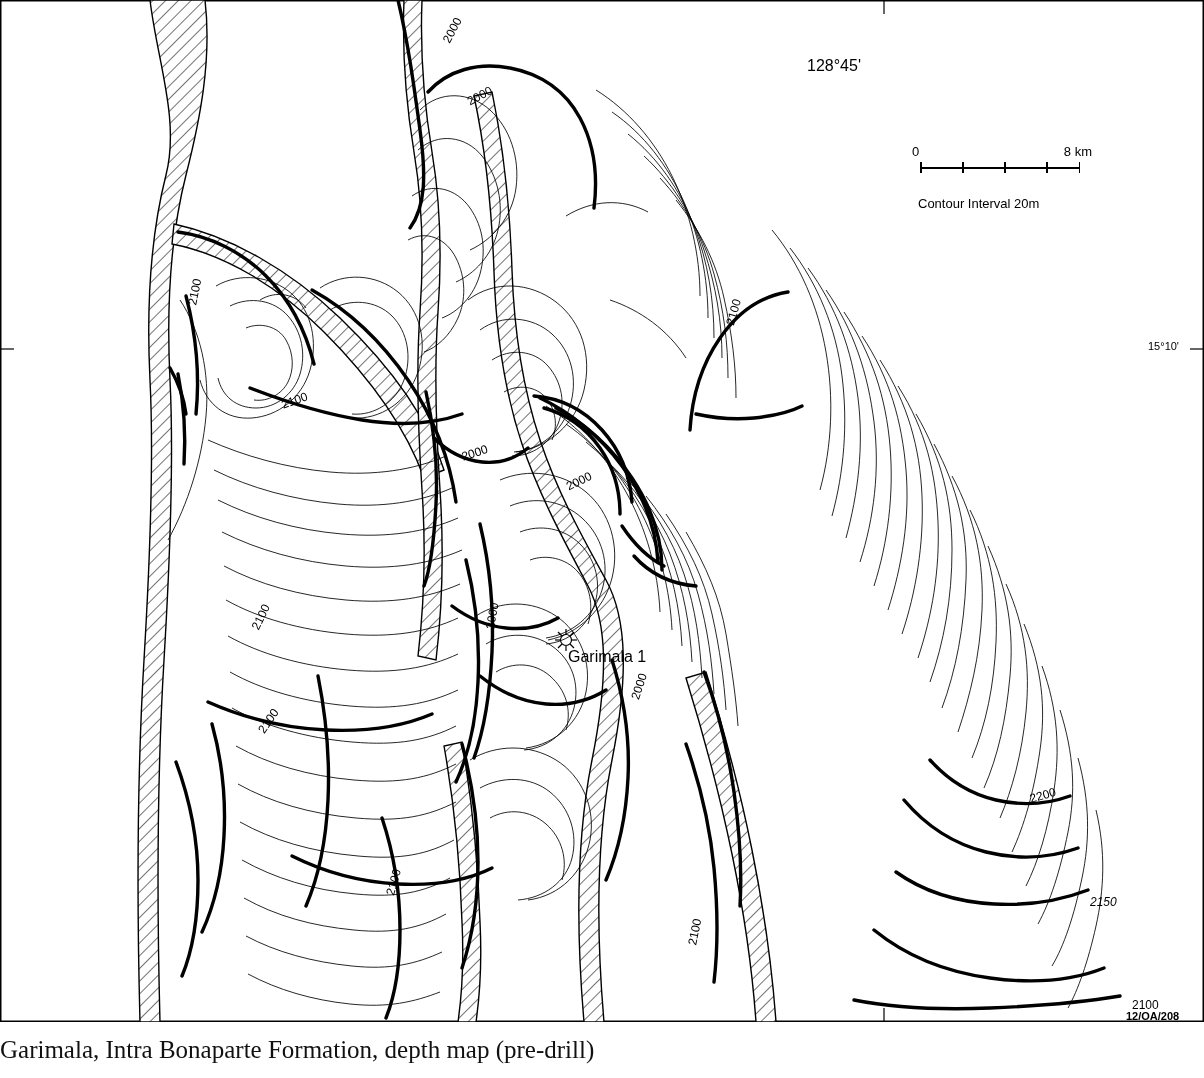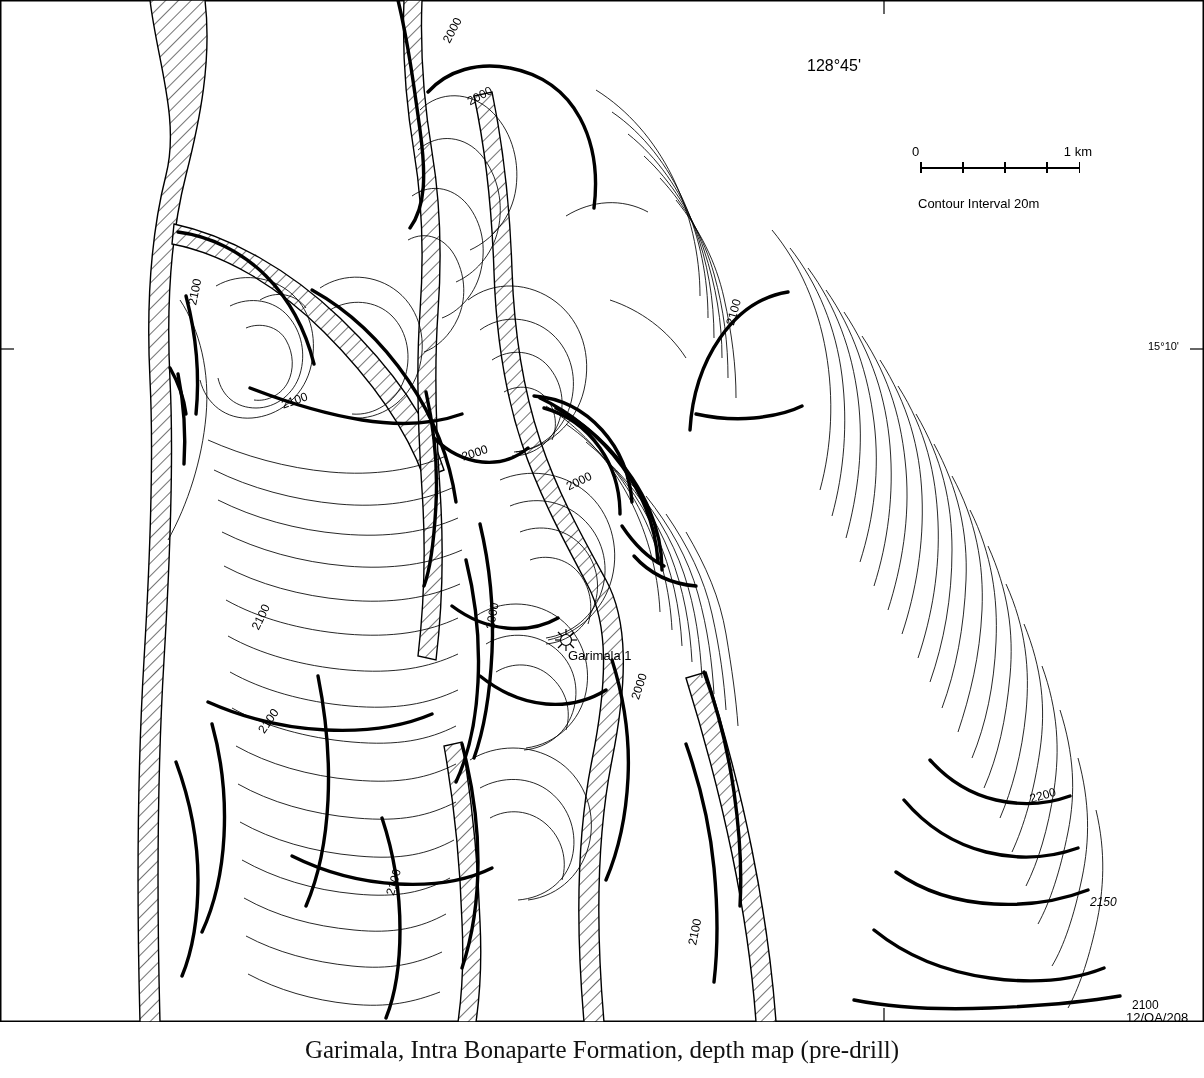--- a/index.html
+++ b/index.html
@@ -27,21 +27,21 @@
     left: 0;
     top: 0;
     width: 1204px;
     height: 1078px;
   }
   .caption {
     position: absolute;
     left: 0;
     top: 1036px;
     width: 1204px;
-    text-align: center;
+    text-align: left;
     font-family: "Liberation Serif", serif;
     font-size: 25px;
     color: #111;
   }
   .scale-block {
     position: absolute;
     left: 912px;
     top: 144px;
     width: 180px;
   }
@@ -94,27 +94,28 @@
   .coord-right {
     position: absolute;
     left: 1148px;
     top: 340px;
     font-size: 11px;
   }
   .well-label {
     position: absolute;
     left: 568px;
     top: 648px;
-    font-size: 13px;
+    font-size: 16px;
   }
   .doc-ref {
     position: absolute;
     left: 1126px;
     top: 1010px;
-    font-size: 13px;
+    font-size: 11px;
+    font-weight: bold;
   }
   .ctr {
     position: absolute;
     font-size: 12px;
     font-family: "Liberation Sans", sans-serif;
   }
 </style>
 </head>
 <body>
 
@@ -306,21 +307,21 @@
       <div class="ctr" style="left: 1090px; top: 895px; transform: rotate(0deg); transform-origin: left center; font-style: italic;">2150</div>
       <div class="ctr" style="left: 1132px; top: 998px; transform: rotate(0deg); transform-origin: left center;">2100</div>
     </div>
 
   <div class="coord-top">128°45'</div>
   <div class="coord-right">15°10'</div>
 
   <div class="scale-block">
     <div class="scale-labels">
       <span class="s0">0</span>
-      <span class="s1">1 km</span>
+      <span class="s1">8 km</span>
     </div>
     <div class="scale-bar">
       <div class="line"></div>
       <div class="tick t0"></div>
       <div class="tick t1"></div>
       <div class="tick t2"></div>
       <div class="tick t3"></div>
       <div class="tick t4"></div>
     </div>
   </div>

